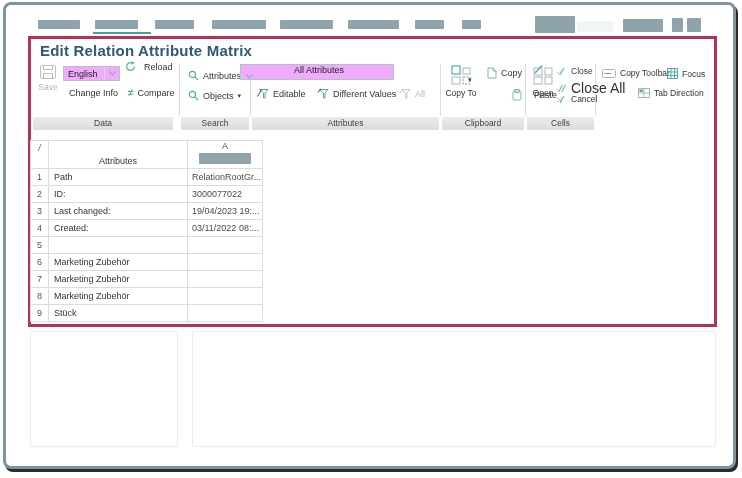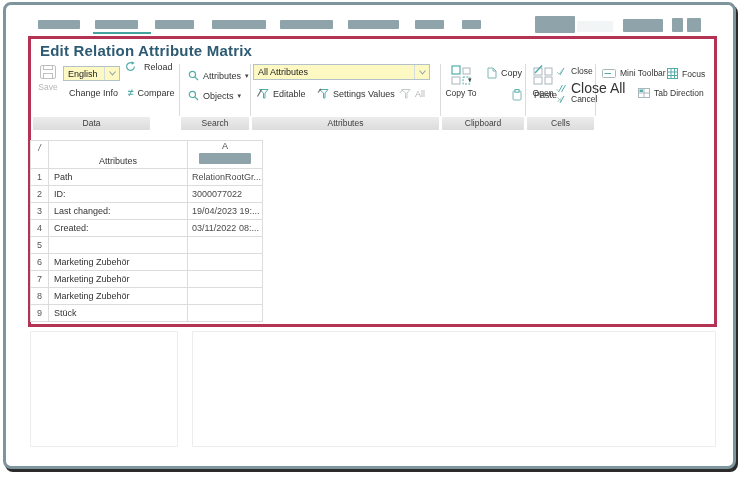--- a/index.html
+++ b/index.html
@@ -14,21 +14,21 @@
   .redbox{position:absolute;left:28px;top:36px;width:689px;height:291px;box-sizing:border-box;
           border:3px solid #b43355;background:transparent;}
   .page-title{position:absolute;left:40px;top:42px;font-size:15px;font-weight:bold;color:#2e5b73;letter-spacing:.2px;}
   .sep{position:absolute;top:64px;width:1px;height:52px;background:#d8dcdd;}
   .band{position:absolute;top:117px;height:13px;line-height:13px;text-align:center;
         font-size:8.5px;color:#3d3d3d;background:linear-gradient(#ececec,#dcdcdc);border-radius:1px;}
   .hbtn{position:absolute;display:flex;align-items:center;gap:4px;font-size:9px;color:#333;white-space:nowrap;cursor:default;}
   .vbtn{position:absolute;display:flex;flex-direction:column;align-items:center;gap:3px;font-size:8.5px;color:#333;white-space:nowrap;}
   .disabled{color:#b5b5b5;}
   .caret{font-size:7px;color:#444;line-height:1;}
-  .selbox{position:absolute;box-sizing:border-box;border:1px solid #b3c2c8;background:#fef9c3;display:flex;align-items:center;font-size:9px;color:#222;}
+  .selbox{position:absolute;box-sizing:border-box;border:1px solid #b3c2c8;background:#f0abfc;display:flex;align-items:center;font-size:9px;color:#222;}
   .selbox .selval{padding-left:4px;flex:1;overflow:hidden;}
   .selarrow{width:14px;align-self:stretch;border-left:1px solid #d4dcdf;display:flex;align-items:center;justify-content:center;}
   .matrix{position:absolute;left:30px;top:140px;border-collapse:collapse;table-layout:fixed;}
   .matrix td,.matrix th{box-sizing:border-box;border:1px solid #dcdcdc;padding:0 0 0 5px;
         font-size:9px;color:#444;text-align:left;font-weight:normal;overflow:hidden;white-space:nowrap;}
   .matrix .c-num{width:18px;text-align:center;padding:0;color:#555;}
   .matrix .c-lab{width:139px;font-weight:normal;color:#333;}
   .matrix .c-val{width:75px;padding-left:4px;color:#4a4a4a;}
   .matrix .hdr{height:28px;vertical-align:top;text-align:center;padding:2px 0 0 0;}
   .matrix .row{height:17px;}
@@ -95,21 +95,21 @@
     </span>
     <span>Reload</span>
   </div>
   <div class="hbtn" style="left:69px;top:88px;">
     <span>Change Info</span>
   </div>
   <div class="hbtn" style="left:128px;top:88px;">
     <span class="ne">≠</span>
     <span>Compare</span>
   </div>
-  <div class="band" style="left:33px;width:117px;">Data</div>
+  <div class="band" style="left:33px;width:140px;">Data</div>
 
   <div class="hbtn" style="left:188px;top:70px;">
     <span>
       <svg width="11" height="11" viewBox="0 0 11 11">
           <circle cx="4.4" cy="4.4" r="3.1" fill="none" stroke="#52ada9" stroke-width="1.2"></circle>
           <line x1="6.8" y1="6.8" x2="10" y2="10" stroke="#52ada9" stroke-width="1.2"></line>
         </svg>
     </span>
     <span>Attributes</span>
     <span class="caret">▾</span>
@@ -119,21 +119,21 @@
       <svg width="11" height="11" viewBox="0 0 11 11">
           <circle cx="4.4" cy="4.4" r="3.1" fill="none" stroke="#52ada9" stroke-width="1.2"></circle>
           <line x1="6.8" y1="6.8" x2="10" y2="10" stroke="#52ada9" stroke-width="1.2"></line>
         </svg>
     </span>
     <span>Objects</span>
     <span class="caret">▾</span>
   </div>
   <div class="band" style="left:181px;width:68px;">Search</div>
 
-  <div class="selbox" style="left:253px;top:64px;width:177px;height:16px;">
+  <div class="selbox" style="left:240px;top:64px;width:154px;height:16px;flex-direction:column;">
     <span class="selval">All Attributes</span>
     <span class="selarrow">
       <svg width="7" height="5" viewBox="0 0 7 5">
           <polyline points="0.5,0.5 3.5,4 6.5,0.5" fill="none" stroke="#8fa3ab" stroke-width="1.1"></polyline>
         </svg>
     </span>
   </div>
   <div class="hbtn" style="left:257px;top:88px;">
     <span>
       <svg width="12" height="11" viewBox="0 0 12 11">
@@ -143,21 +143,21 @@
     </span>
     <span>Editable</span>
   </div>
   <div class="hbtn" style="left:317px;top:88px;">
     <span>
       <svg width="12" height="11" viewBox="0 0 12 11">
           <path d="M2.5 1.5 H11 L8 5 V10 H6.5 V5 Z" fill="none" stroke="#52ada9"></path>
           <line x1="1" y1="4.5" x2="4" y2="0.8" stroke="#666" stroke-width="1.1"></line>
         </svg>
     </span>
-    <span>Settings Values</span>
+    <span>Different Values</span>
   </div>
   <div class="hbtn disabled" style="left:399px;top:88px;">
     <span>
       <svg width="12" height="11" viewBox="0 0 12 11">
           <path d="M2.5 1.5 H11 L8 5 V10 H6.5 V5 Z" fill="none" stroke="#c4c8ca"></path>
           <line x1="0.8" y1="5" x2="4.5" y2="1" stroke="#c4c8ca" stroke-width="1.1"></line>
         </svg>
     </span>
     <span>All</span>
   </div>
@@ -238,21 +238,21 @@
   </div>
   <div class="band" style="left:527px;width:67px;">Cells</div>
 
   <div class="hbtn" style="left:602px;top:68px;font-size:8.5px;">
     <span>
       <svg width="14" height="9" viewBox="0 0 14 9">
           <rect x="0.5" y="0.5" width="13" height="8" rx="1" fill="none" stroke="#a9b6bb"></rect>
           <line x1="2.5" y1="4.5" x2="9" y2="4.5" stroke="#52ada9"></line>
         </svg>
     </span>
-    <span>Mini Toolbar</span>
+    <span>Copy Toolbar</span>
   </div>
   <div class="hbtn" style="left:667px;top:68px;font-size:8.5px;">
     <span>
       <svg width="11" height="11" viewBox="0 0 11 11">
           <rect x="0.5" y="0.5" width="10" height="10" fill="none" stroke="#52ada9"></rect>
           <line x1="0.5" y1="4" x2="10.5" y2="4" stroke="#52ada9"></line>
           <line x1="0.5" y1="7.5" x2="10.5" y2="7.5" stroke="#52ada9"></line>
           <line x1="4" y1="0.5" x2="4" y2="10.5" stroke="#52ada9"></line>
           <line x1="7.5" y1="0.5" x2="7.5" y2="10.5" stroke="#52ada9"></line>
         </svg>

